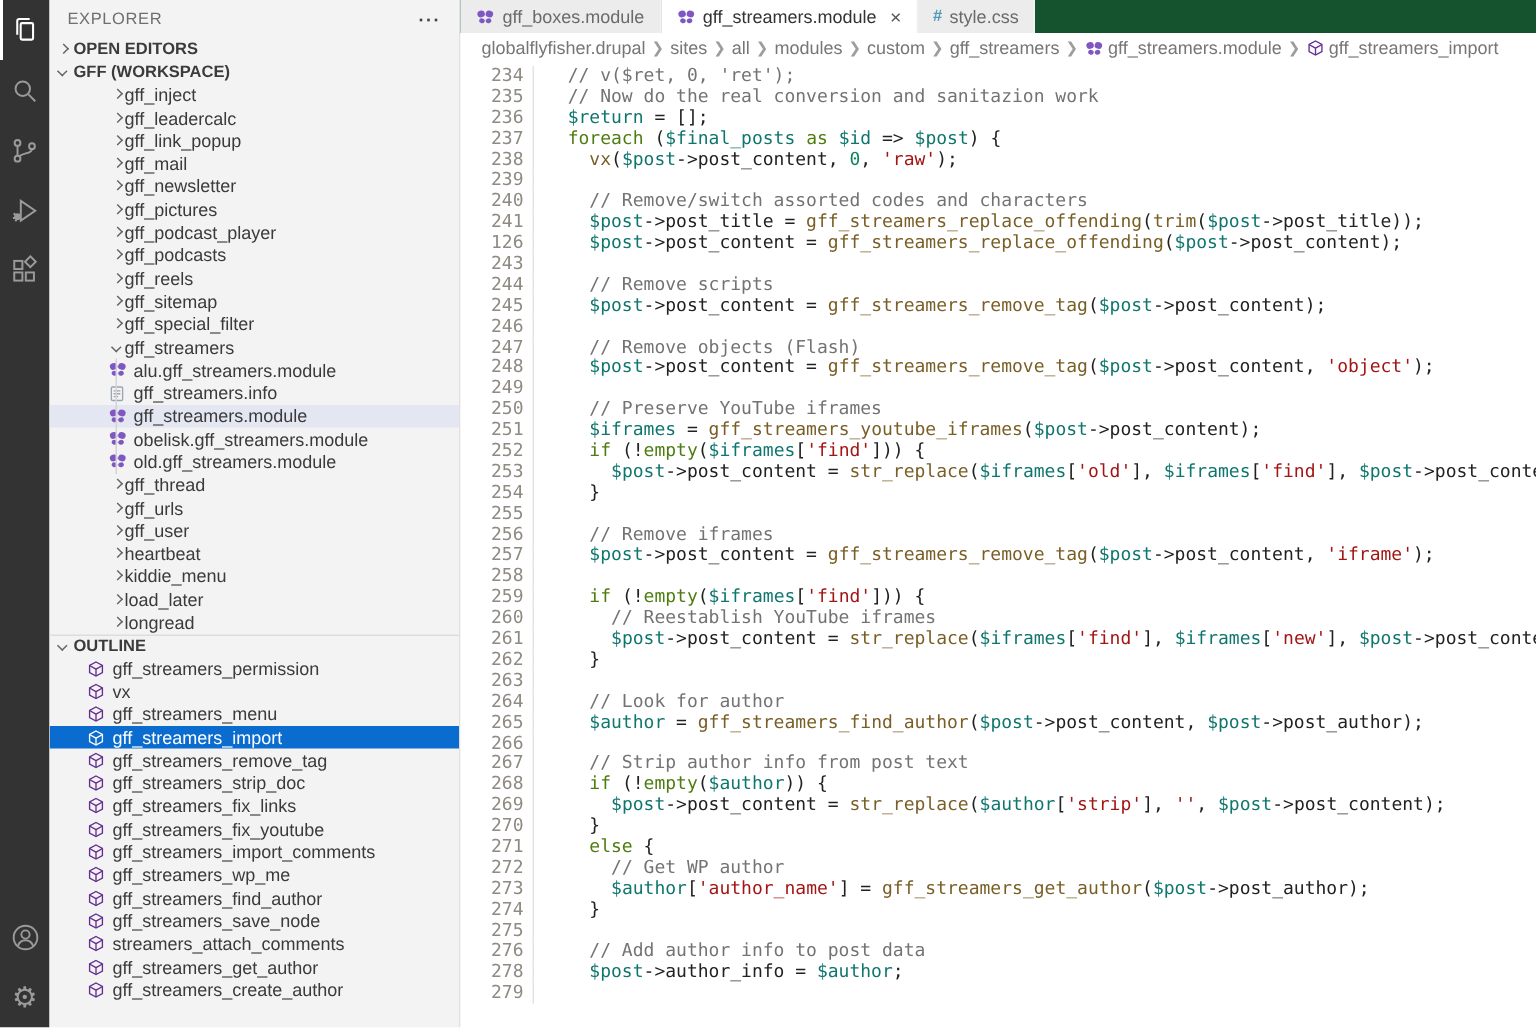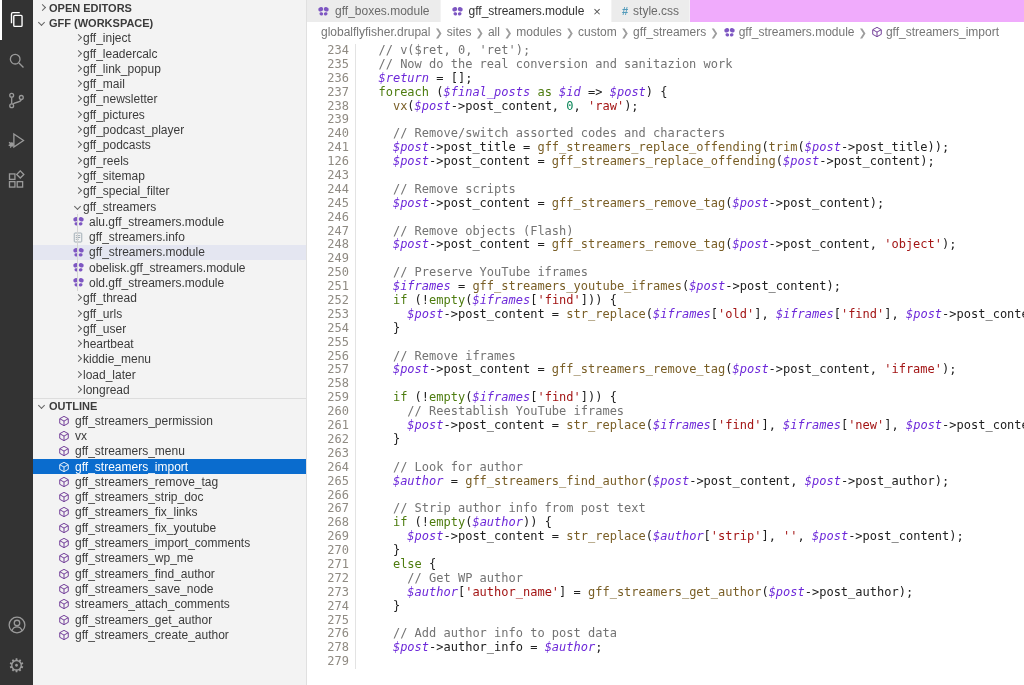--- a/index.html
+++ b/index.html
@@ -34,39 +34,39 @@
   .row.file .guide { position:absolute; left:44px; top:0; bottom:0; width:1px; background:#d4d4d4; }
   .row.sel-passive { background:#e4e6f1; }
   .outline-list .row { padding-left:24px; color:#3b3b3b; }
   .outline-list .row .mcol { color:#652d90; }
   .outline-list .row.sel-active { background:#0a6cce; color:#ffffff; }
   .outline-list .row.sel-active .mcol { color:#ffffff; }
   .lbl-text { overflow:hidden; text-overflow:ellipsis; }
 
   
   .editor { flex:1; display:flex; flex-direction:column; background:#ffffff; min-width:0; }
-  .tabs { height:22px; background:#f0abfc; display:flex; flex-shrink:0; }
+  .tabs { height:22px; background:#14532d; display:flex; flex-shrink:0; }
   .tab { display:flex; align-items:center; gap:5px; padding:0 10px; font-size:12px; color:#6a6a6a; background:#ececec; border-right:1px solid #f3f3f3; cursor:pointer; }
   .tab.active { background:#ffffff; color:#333333; }
   .tab .close { margin-left:4px; color:#555; font-size:13px; line-height:1; cursor:pointer; }
   .tab .ficon { display:flex; align-items:center; }
   .css-glyph { color:#519aba; font-weight:bold; font-size:11px; }
   .breadcrumb { height:20px; display:flex; align-items:center; padding:0 14px; font-size:12px; color:#767676; gap:3px; flex-shrink:0; white-space:nowrap; overflow:hidden; }
   .bc-item { display:flex; align-items:center; gap:3px; cursor:pointer; }
   .bc-sep { color:#9d9d9d; font-size:10px; padding:0 1px; }
 
   .code { flex:1; overflow:hidden; padding-top:2px; font-family:"DejaVu Sans Mono","Liberation Mono",monospace; font-size:12px; line-height:13.9px; position:relative; }
   .code-line { display:flex; height:13.9px; }
   .ln { width:42px; text-align:right; color:#8f8a82; flex-shrink:0; user-select:none; cursor:pointer; }
   .ct { white-space:pre; padding-left:8px; margin-left:6px; border-left:1px solid #e3e3e3; color:#212121; cursor:text; }
   .tk-c { color:#737373; }
   .tk-k { color:#4d7c0f; }
   .tk-s { color:#a31515; }
   .tk-n { color:#098658; }
-  .tk-v { color:#6d28d9;font-style:italic; }
+  .tk-v { color:#0f766e; }
   .tk-f { color:#795e26; }
   .tk-p { color:#212121; }
 </style>
 </head>
 <body>
 
 <div class="activity-bar">
   <div class="ab-item active">
     <span>
         <svg width="22" height="22" viewBox="0 0 24 24" fill="none" stroke="currentColor" stroke-width="1.5">
@@ -121,20 +121,24 @@
           <path d="M6.4 18.2c1.1-2.9 3.1-4.2 5.6-4.2s4.5 1.3 5.6 4.2"></path>
         </svg>
       </span>
   </div>
   <div class="ab-item">
     <span class="gear-glyph">⚙</span>
   </div>
 </div>
 
 <div class="sidebar">
+  <div class="sidebar-header">
+    <span class="title">EXPLORER</span>
+    <span class="ellipsis-btn">···</span>
+  </div>
   <div class="section-row">
     <span class="chev"></span>
     <span class="lbl">OPEN EDITORS</span>
   </div>
   <div class="section-row">
     <span class="chev down"></span>
     <span class="lbl">GFF (WORKSPACE)</span>
   </div>
   <div class="tree" id="tree">
       <div class="row folder">

